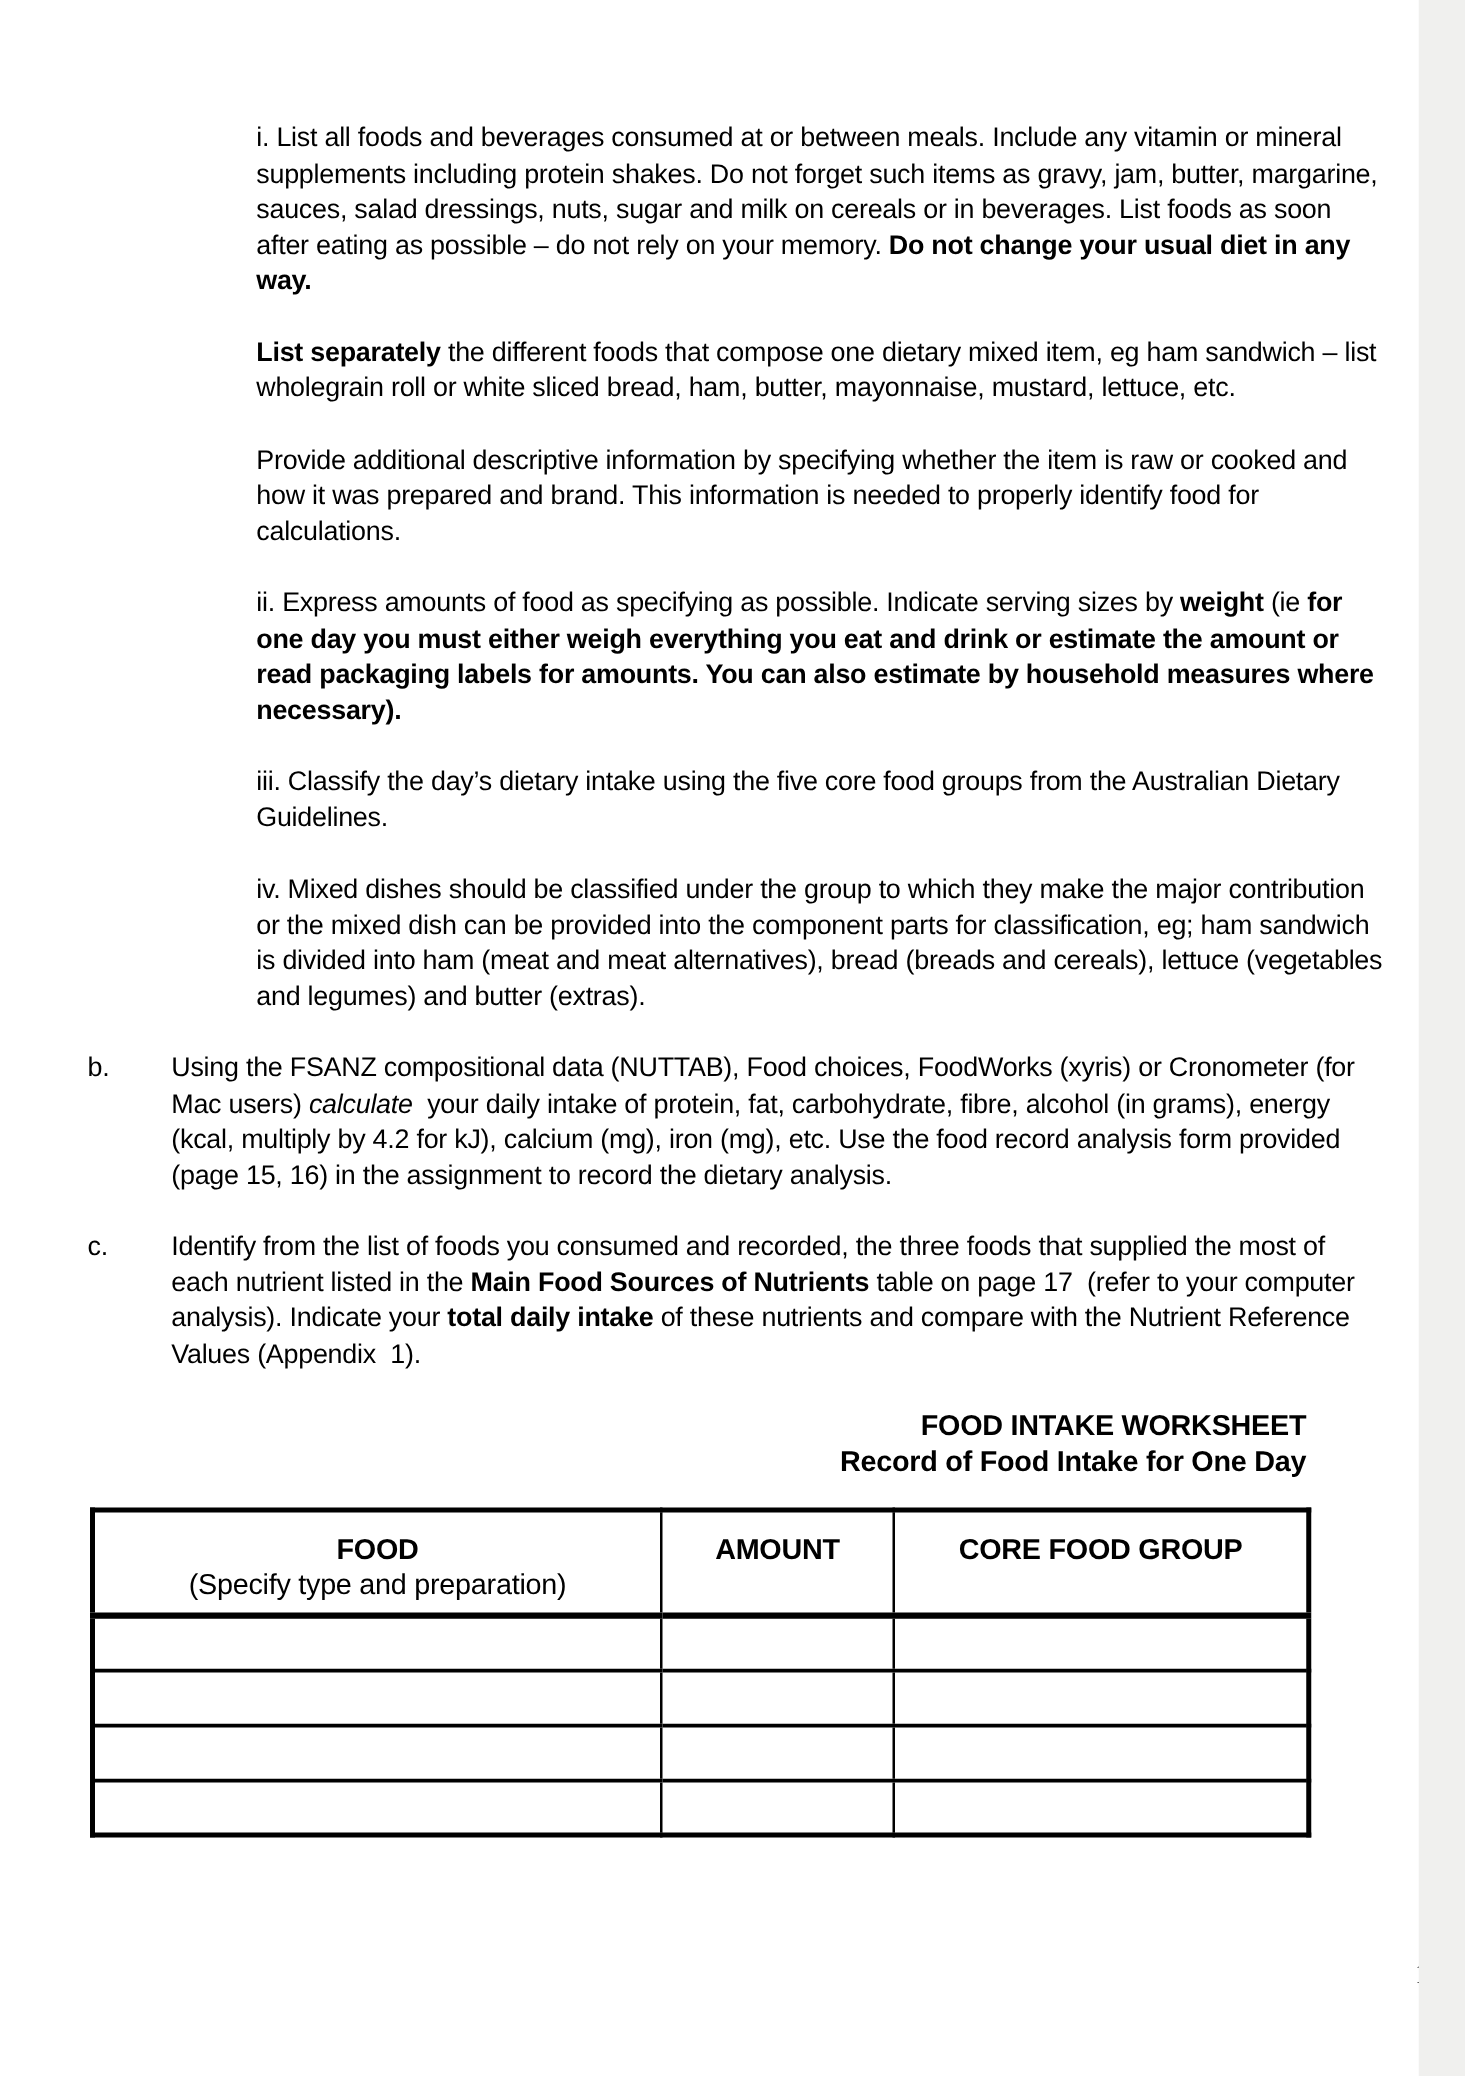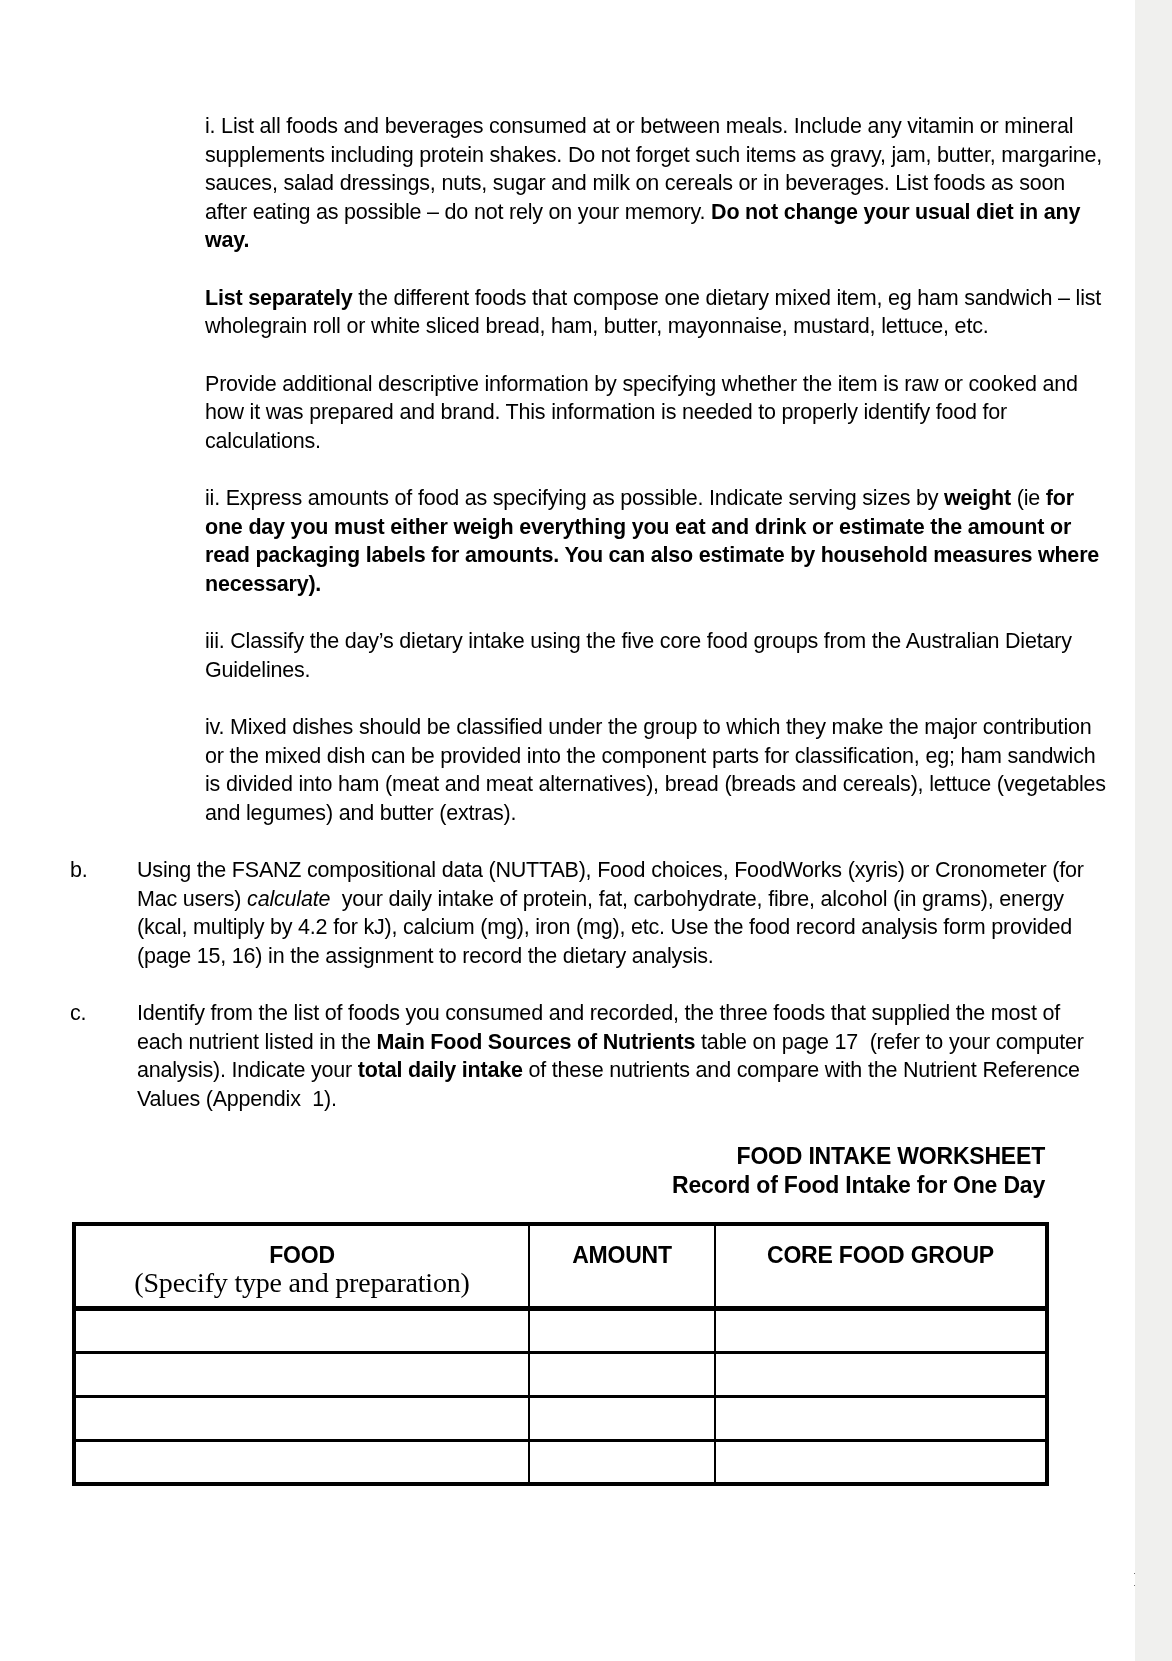--- a/index.html
+++ b/index.html
@@ -12,21 +12,21 @@
     font-family:"Liberation Sans","DejaVu Sans",sans-serif;
     font-size:21.5px;
     line-height:28.5px;
     letter-spacing:-0.2px;
   }
   .edge-strip {
     position:absolute; top:0; right:0;
     width:37px; height:100%;
   }
   .doc {
-    position:absolute; top:16px; left:0;
+    position:absolute; top:0; left:0;
     width:1135px;
     padding-top:96px;
     box-sizing:border-box;
   }
   .para {
     margin:0 28px 29px 205px;
     white-space:pre-wrap;
   }
   .list-item {
     display:flex;
@@ -63,22 +63,21 @@
     vertical-align:top;
     padding-top:15px;
     text-align:center;
     font-weight:bold;
     font-size:23px;
     line-height:28px;
   }
   .ws-table thead .th-sub {
     display:block;
     font-weight:normal;
-    font-size:28px;
-    font-family:Liberation Serif, serif;
+    font-size:23px;
   }
   .ws-table tbody td {
     height:44px;
     box-sizing:border-box;
     border-top:3px solid #000;
   }
   .pageno {
     position:absolute;
     left:1132px; top:1566px;
     font-family:"Liberation Serif","DejaVu Serif",serif;

